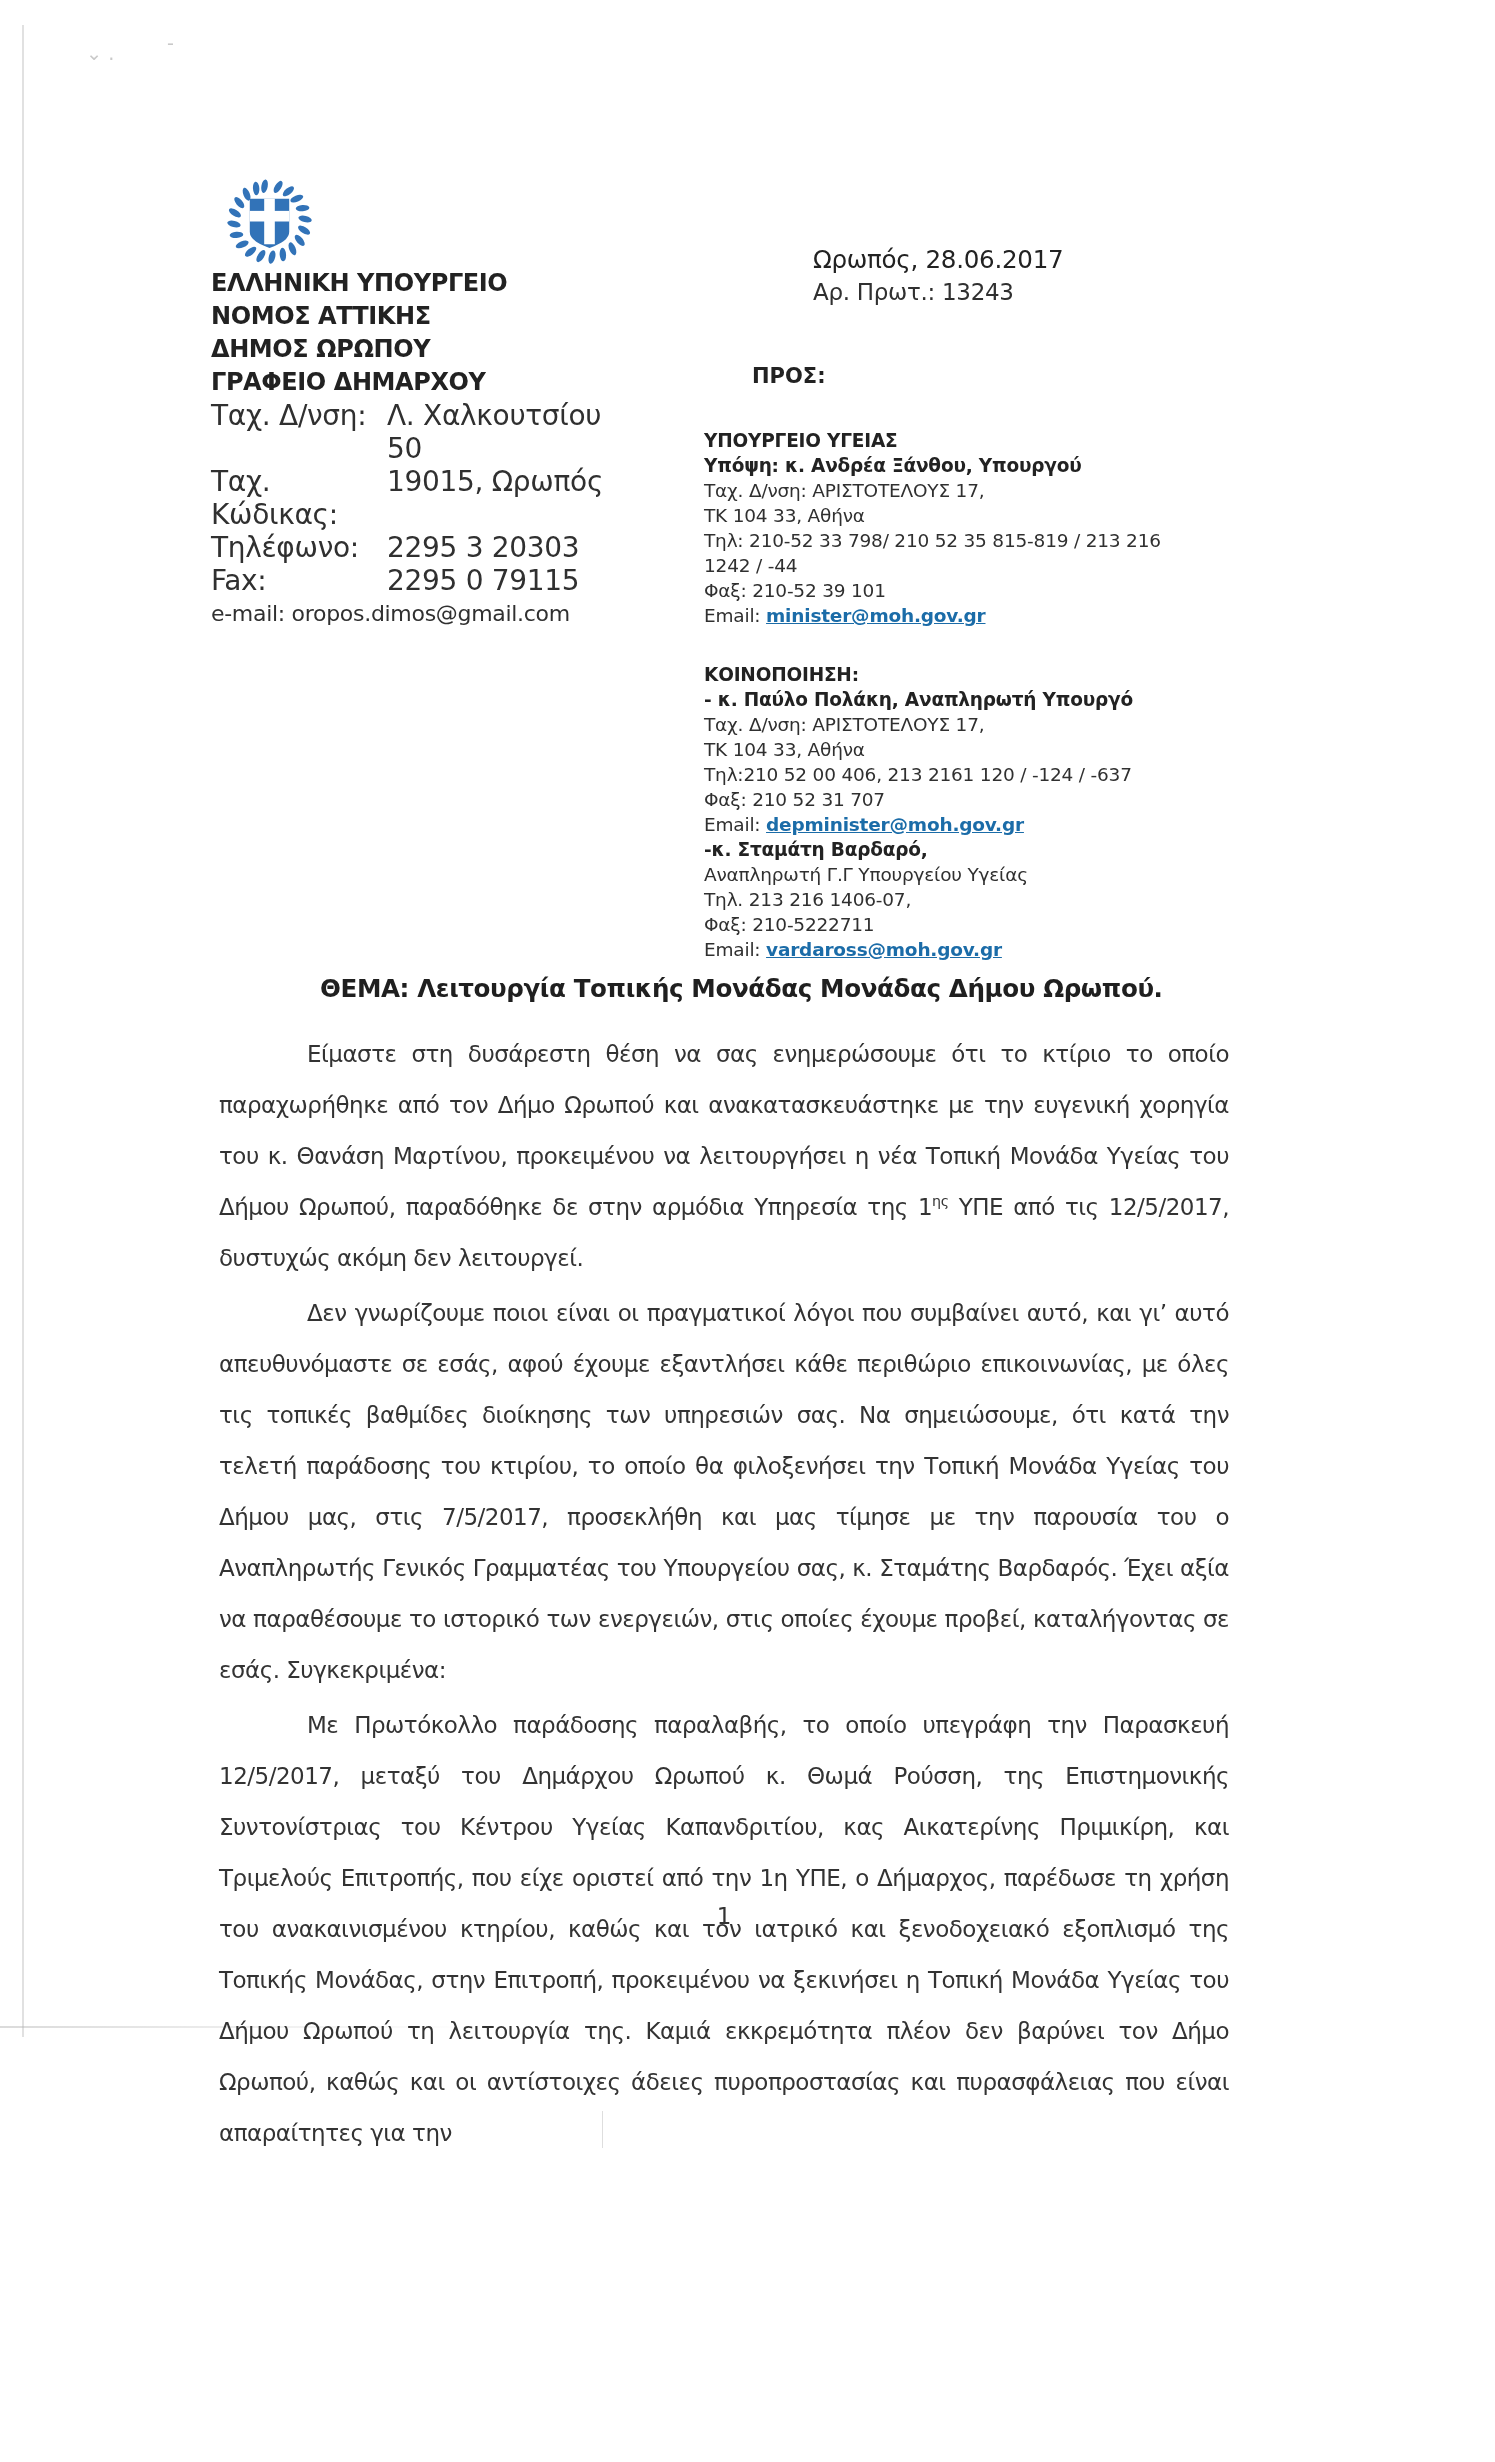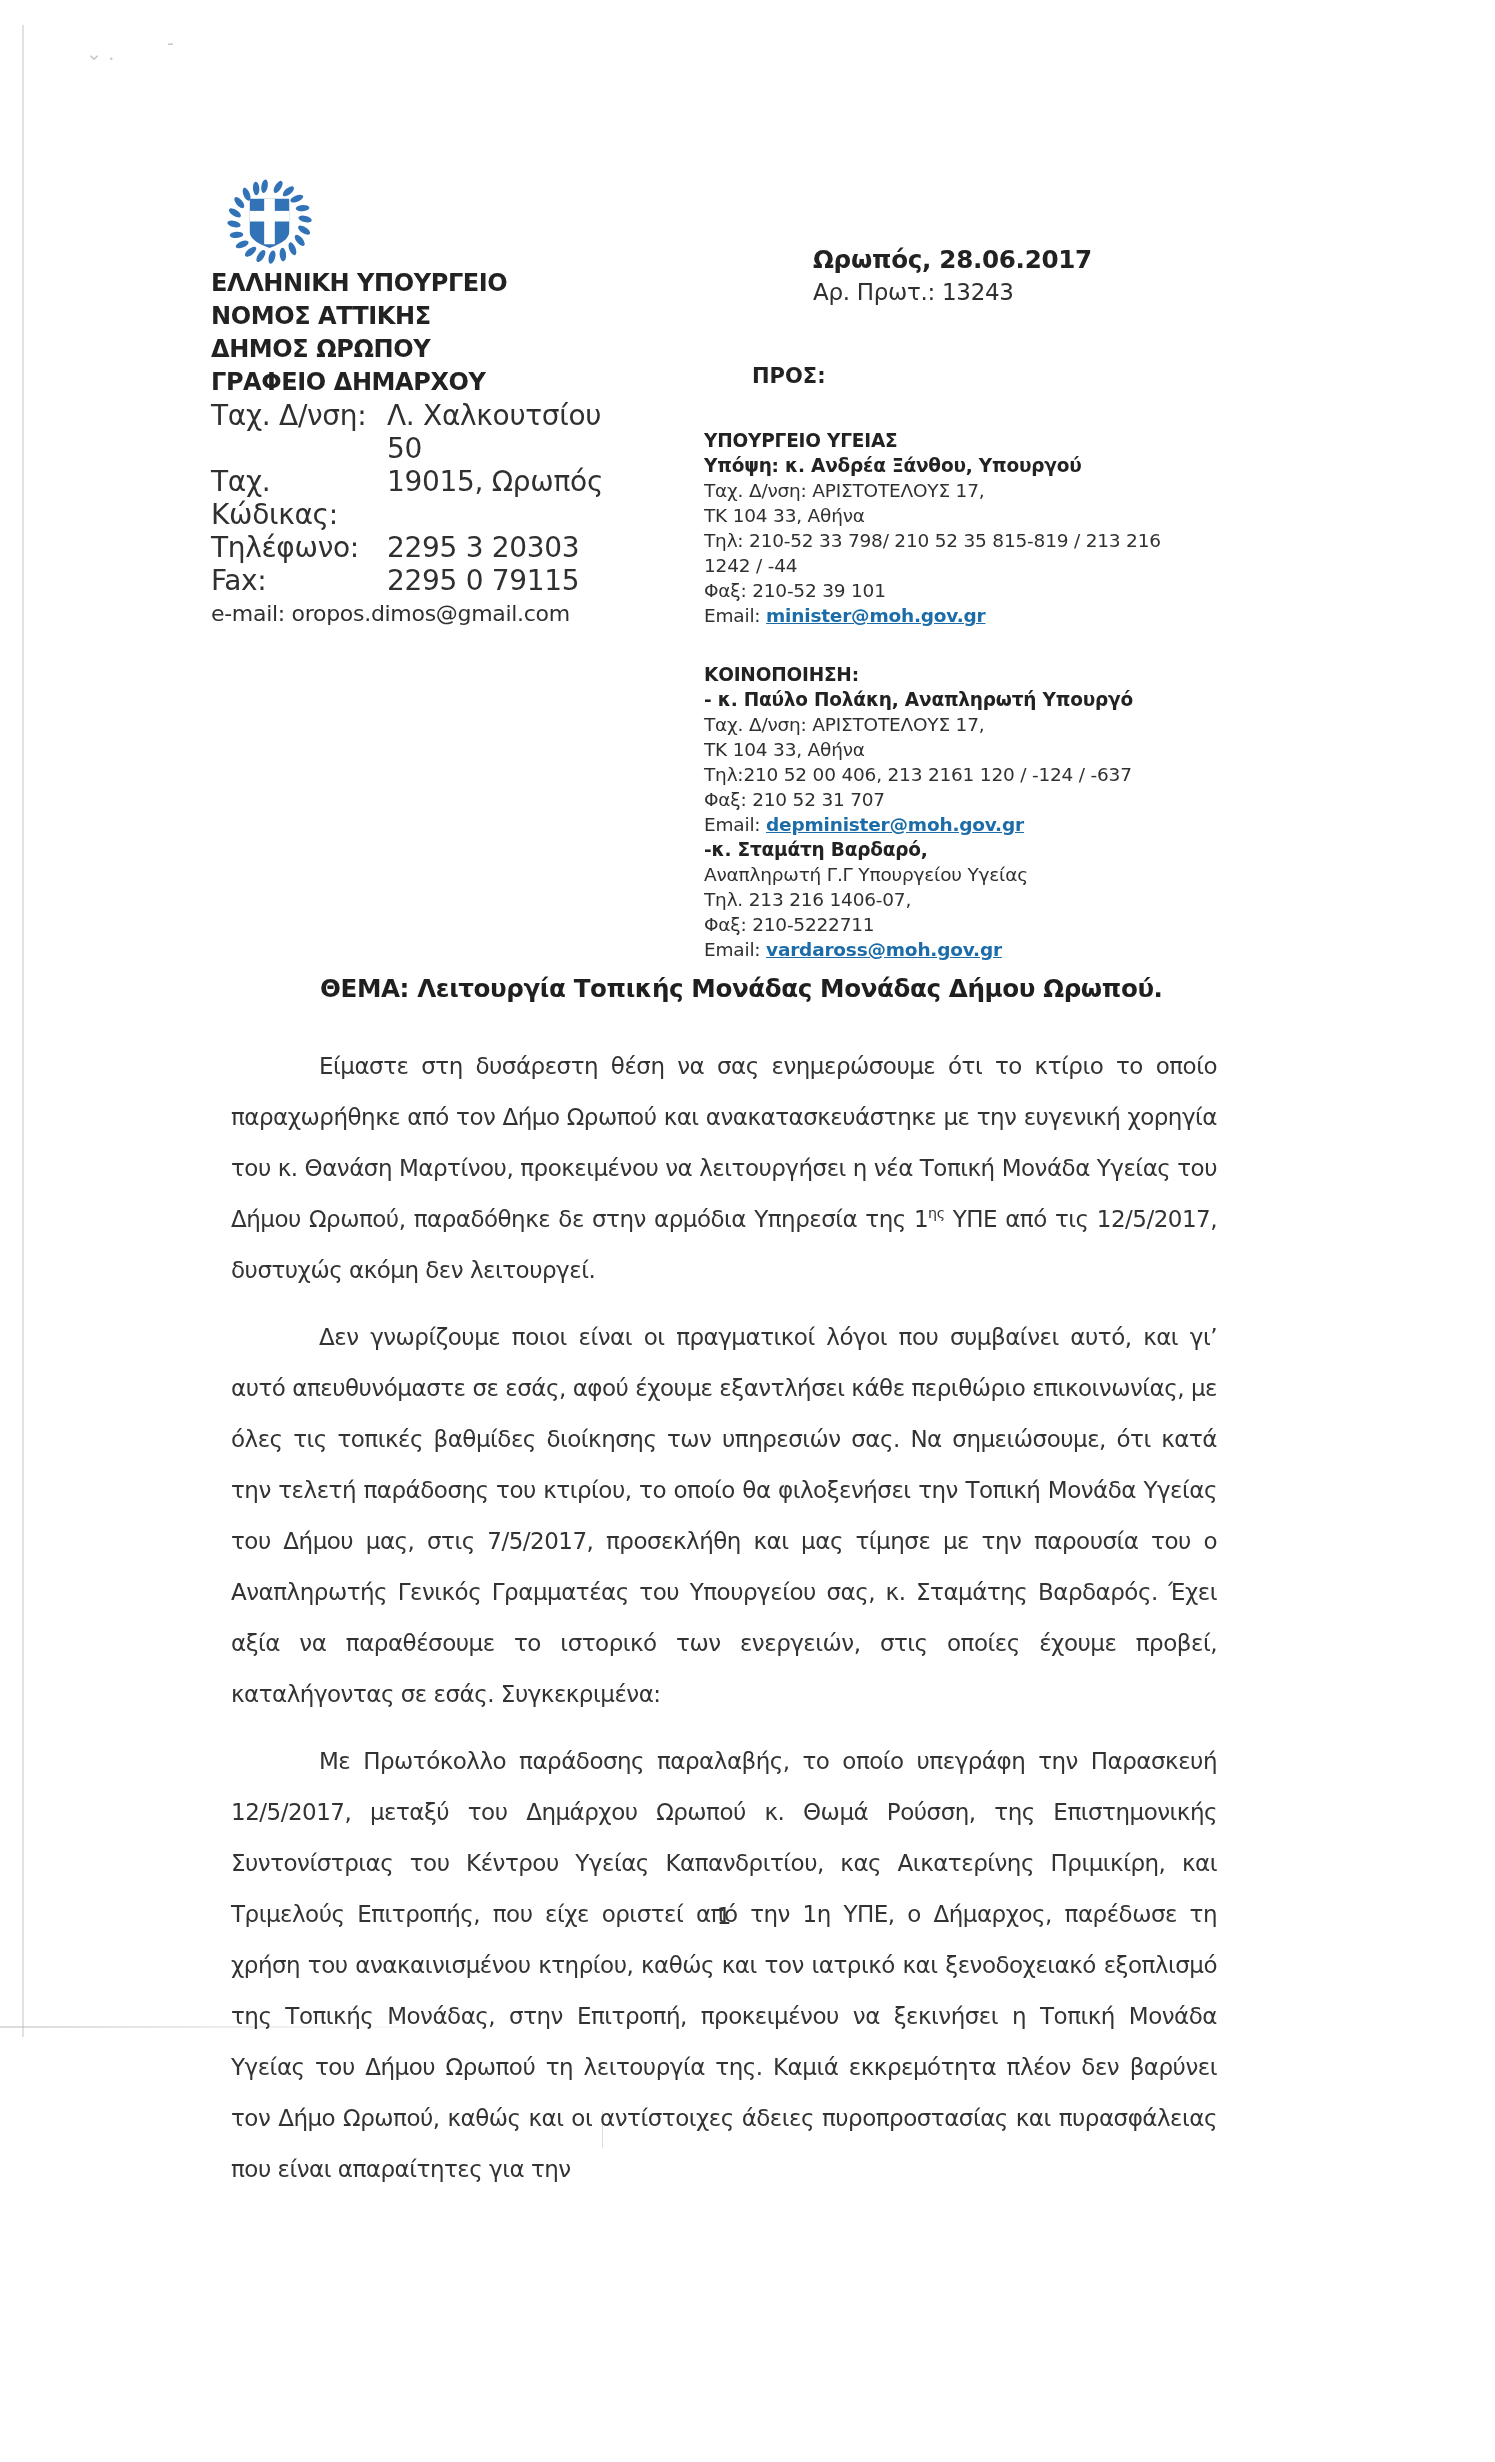--- a/index.html
+++ b/index.html
@@ -23,41 +23,41 @@
   
   .hdr-left{position:absolute;left:211px;top:267px;width:422px;line-height:33px;}
   .hdr-left .org{font-weight:bold;font-size:24px;letter-spacing:-0.4px;color:#222;}
   .contact-row{display:flex;font-size:28px;letter-spacing:-0.3px;}
   .contact-row .lbl{width:176px;flex:0 0 176px;}
   .contact-row .val{flex:1;}
   .email-line{font-size:22px;letter-spacing:-0.3px;}
 
   
   .dateline{position:absolute;left:813px;top:244px;line-height:32px;}
-  .dateline .place-date{font-weight:bold;font-size:24.6px;letter-spacing:-0.3px;color:#222;}
+  .dateline .place-date{font-weight:normal;font-size:24.6px;letter-spacing:-0.3px;color:#222;}
   .dateline .proto{font-size:23px;letter-spacing:-0.3px;}
 
   
   .to-label{position:absolute;left:704px;top:364px;font-weight:bold;font-size:21px;color:#222;margin-left:48px;}
   .addr{position:absolute;left:704px;width:489px;font-size:18.5px;line-height:25px;letter-spacing:-0.2px;margin-top:15px;}
   .addr-to{top:413px;}
   .addr-cc{top:647px;}
   .addr .b{font-weight:bold;color:#222;}
   .addr a{color:#1b6ca8;text-decoration:underline;font-weight:bold;}
 
   
   .subject{position:absolute;left:320px;top:974px;font-weight:bold;font-size:24.6px;letter-spacing:-0.4px;color:#1f1f1f;}
 
   
   .body-text{
     position:absolute;left:215px;top:1025px;width:1018px;
     font-size:23px;letter-spacing:-0.5px;line-height:51px;
     text-align:justify;color:#333;
   }
-  .body-text p{margin:16px;text-indent:88px;}
+  .body-text p{margin:4px;text-indent:88px;}
   .body-text sup{font-size:0.62em;line-height:0;}
 
   .page-num{position:absolute;left:215px;top:1903px;width:1018px;text-align:center;font-size:23px;color:#333;}
 </style>
 </head>
 <body>
 
 <div class="page">
 
   <div class="scan-edge-left"></div>

